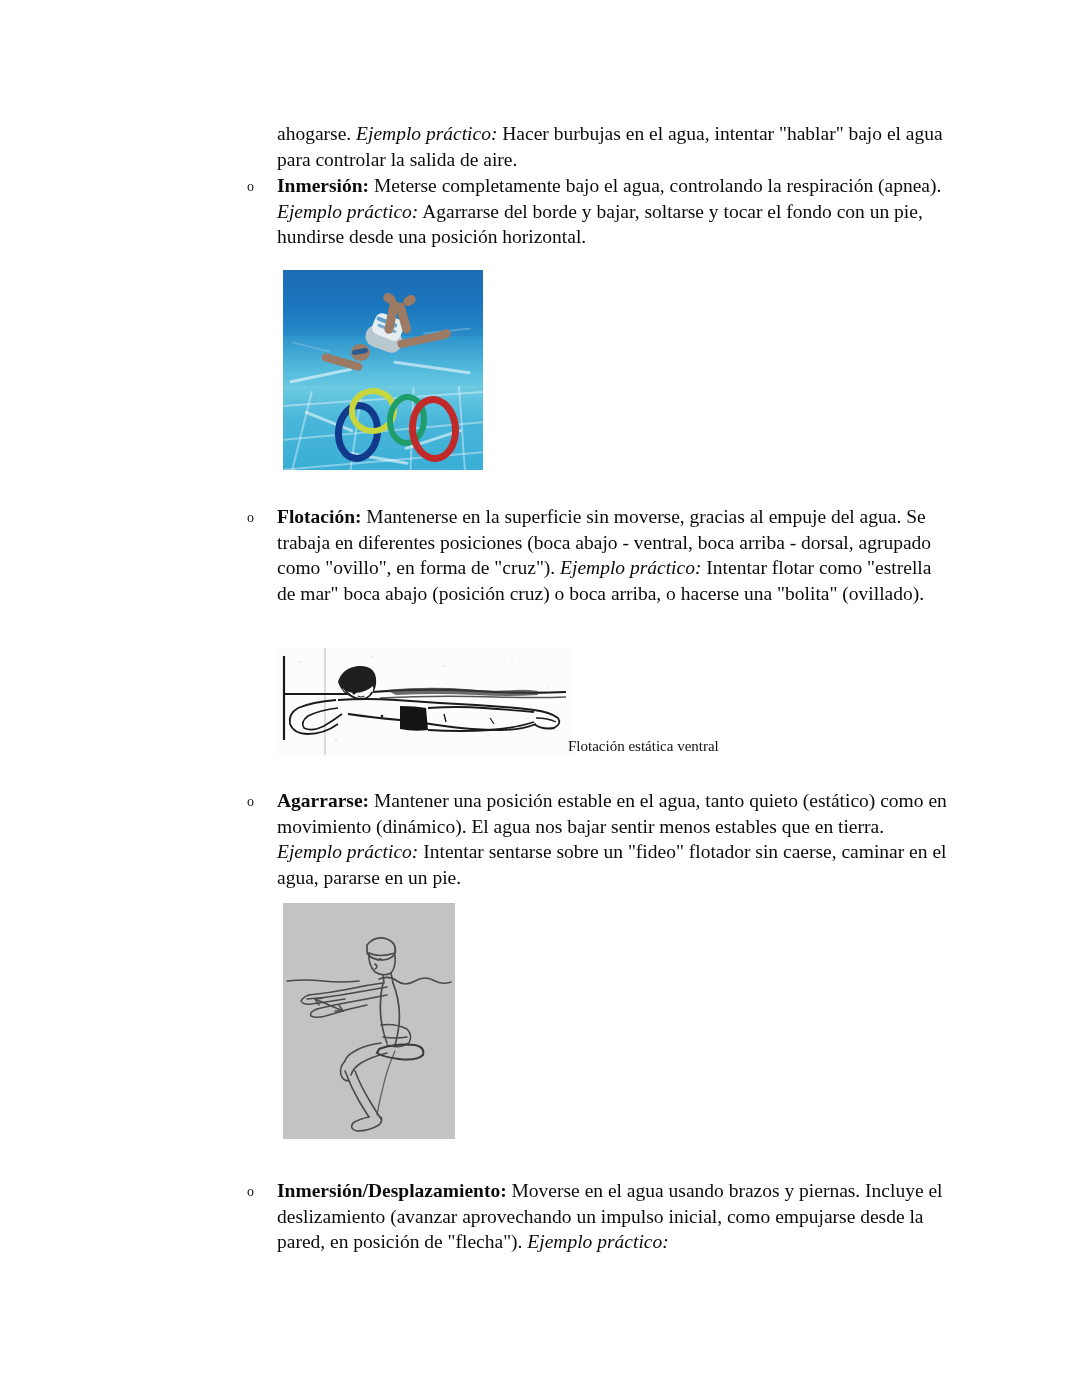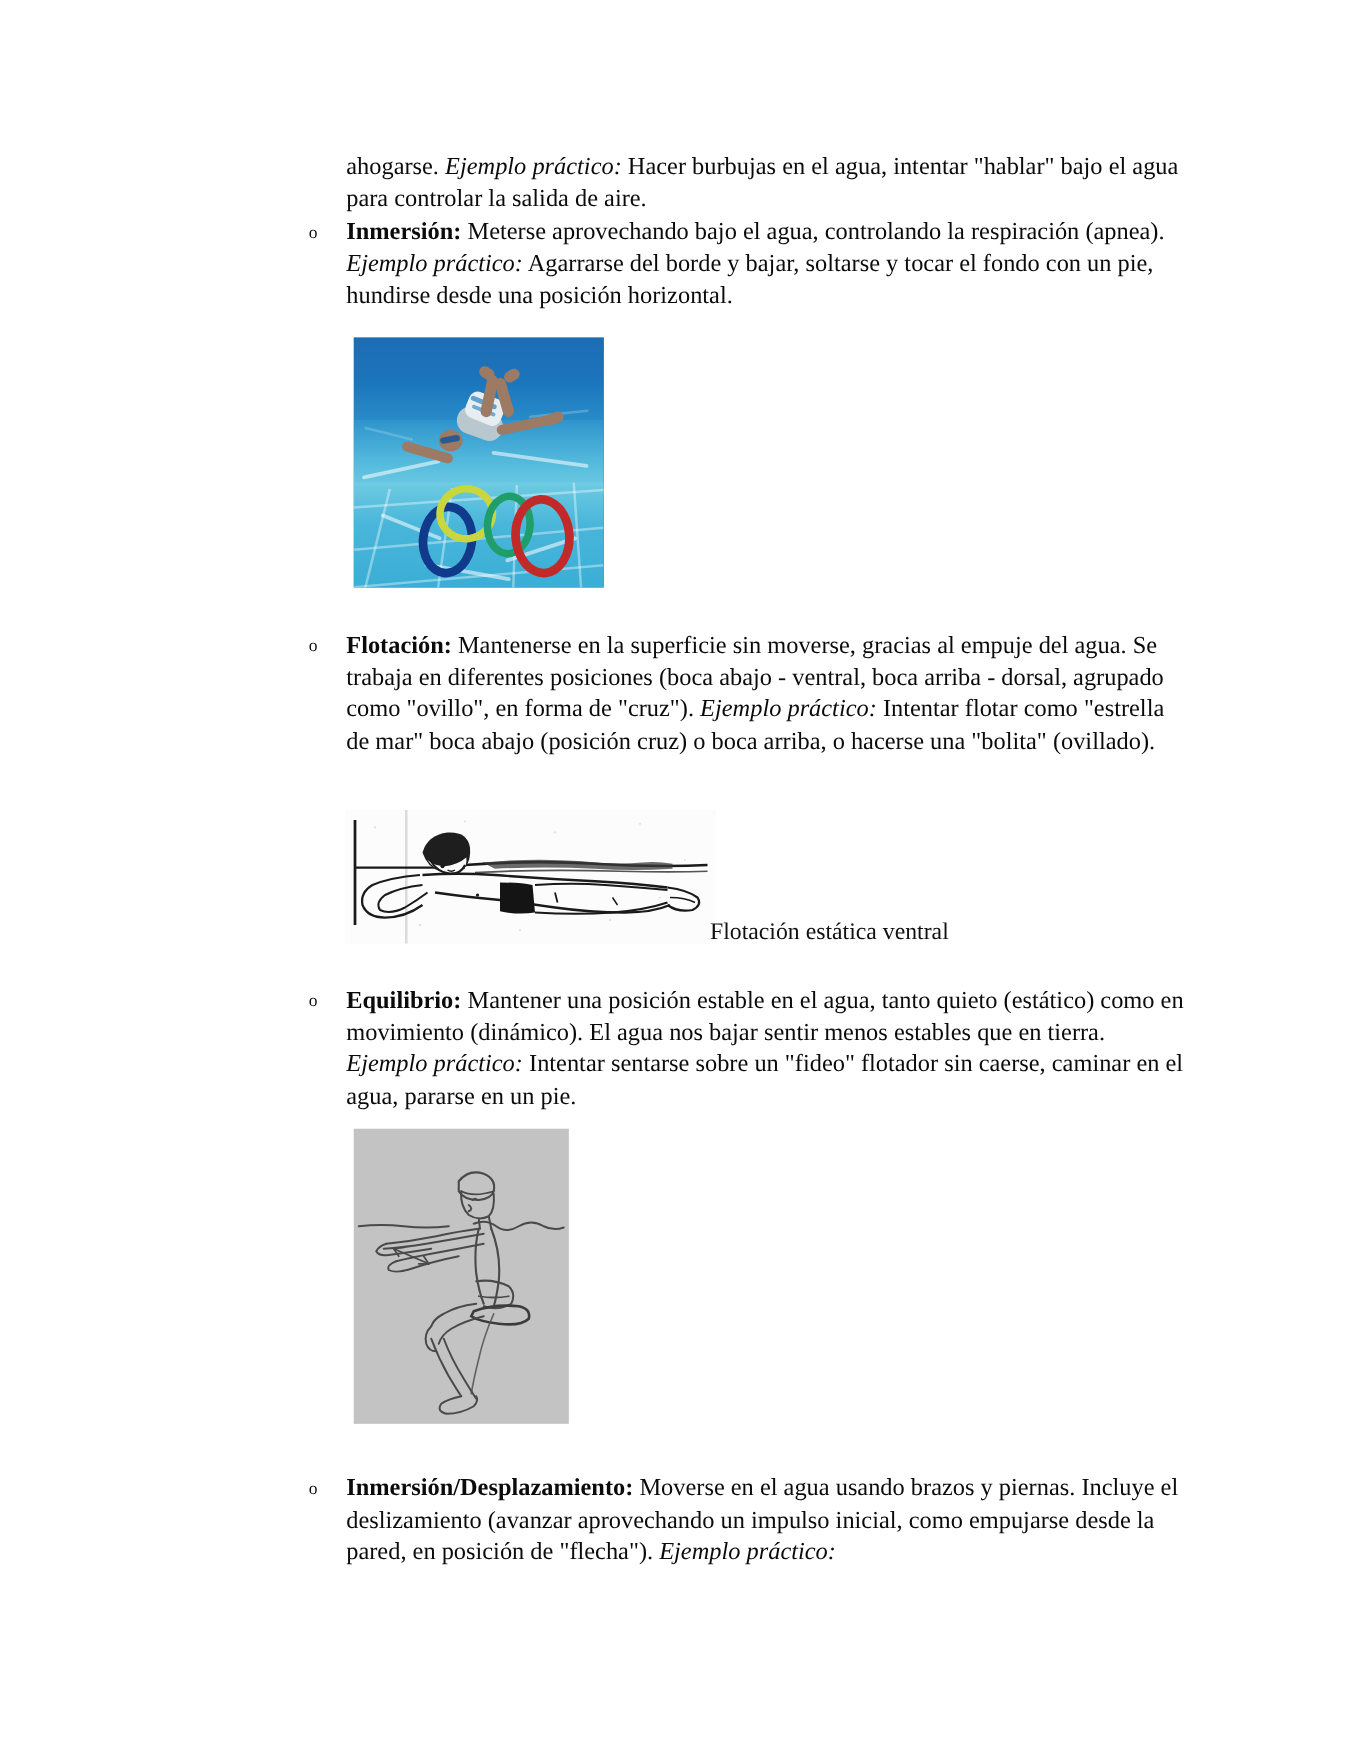--- a/index.html
+++ b/index.html
@@ -98,21 +98,21 @@
     height: 107px;
     background: #fdfdfd;
     overflow: hidden;
   }
   .fig2 svg { display: block; }
 
   .fig2cap {
     position: absolute;
     left: 568px;
     top: 736px;
-    font-size: 19px;
+    font-size: 15px;
     line-height: 20px;
     color: #111;
     white-space: nowrap;
   }
 
   
   .fig3 {
     position: absolute;
     left: 283px;
     top: 903px;
@@ -129,21 +129,21 @@
 <div class="page">
 
   <div class="textblock" style="left:277px; top:121px; width:670px;">
     <div class="para">
       <span>ahogarse. </span><i class="ej">Ejemplo práctico:</i><span> Hacer burbujas en el agua, intentar "hablar" bajo el agua para controlar la salida de aire.</span>
     </div>
   </div>
 
   <div class="textblock" style="left:277px; top:173px; width:670px;">
     <div class="para">
-      <span class="bullet">o</span><b class="term">Inmersión:</b><span> Meterse aprovechando bajo el agua, controlando la respiración (apnea). </span><i class="ej">Ejemplo práctico:</i><span> Agarrarse del borde y bajar, soltarse y tocar el fondo con un pie, hundirse desde una posición horizontal.</span>
+      <span class="bullet">o</span><b class="term">Inmersión:</b><span> Meterse completamente bajo el agua, controlando la respiración (apnea). </span><i class="ej">Ejemplo práctico:</i><span> Agarrarse del borde y bajar, soltarse y tocar el fondo con un pie, hundirse desde una posición horizontal.</span>
     </div>
   </div>
 
   <div class="fig1">
     <div class="water-top"></div>
     <div class="water-mid"></div>
     <div class="pool-floor"></div>
 
     <div class="tile" style="left:0; top:128px; width:200px; height:2px; transform:rotate(-4deg);"></div>
     <div class="tile" style="left:0; top:160px; width:200px; height:2px; transform:rotate(-5deg);"></div>
@@ -249,21 +249,21 @@
       <path d="M168 66 L170 74" stroke="#1a1a1a" stroke-width="1.4"></path>
       <path d="M214 70 L218 76" stroke="#1a1a1a" stroke-width="1.2"></path>
       <circle cx="106" cy="68" r="1.3" fill="#1a1a1a"></circle>
     </svg>
   </div>
 
   <div class="fig2cap">Flotación estática ventral</div>
 
   <div class="textblock" style="left:277px; top:788px; width:670px;">
     <div class="para">
-      <span class="bullet">o</span><b class="term">Equilibrio:</b><span> Mantener una posición estable en el agua, tanto quieto (estático) como en movimiento (dinámico). El agua nos bajar sentir menos estables que en tierra. </span><i class="ej">Ejemplo práctico:</i><span> Intentar sentarse sobre un "fideo" flotador sin caerse, caminar en el agua, pararse en un pie.</span>
+      <span class="bullet">o</span><b class="term">Agarrarse:</b><span> Mantener una posición estable en el agua, tanto quieto (estático) como en movimiento (dinámico). El agua nos bajar sentir menos estables que en tierra. </span><i class="ej">Ejemplo práctico:</i><span> Intentar sentarse sobre un "fideo" flotador sin caerse, caminar en el agua, pararse en un pie.</span>
     </div>
   </div>
 
   <div class="fig3">
     <svg width="172" height="236" viewBox="0 0 172 236" xmlns="http://www.w3.org/2000/svg">
       <rect x="0" y="0" width="172" height="236" fill="#c3c3c3"></rect>
       <g stroke="#4a4a4a" stroke-width="1.6" fill="none" stroke-linecap="round">
 
         <path d="M4 78 Q22 76 40 78 Q58 80 76 78"></path>
         <path d="M96 76 Q106 72 114 78 Q122 84 132 78 Q142 72 152 78 Q160 82 168 79"></path>

